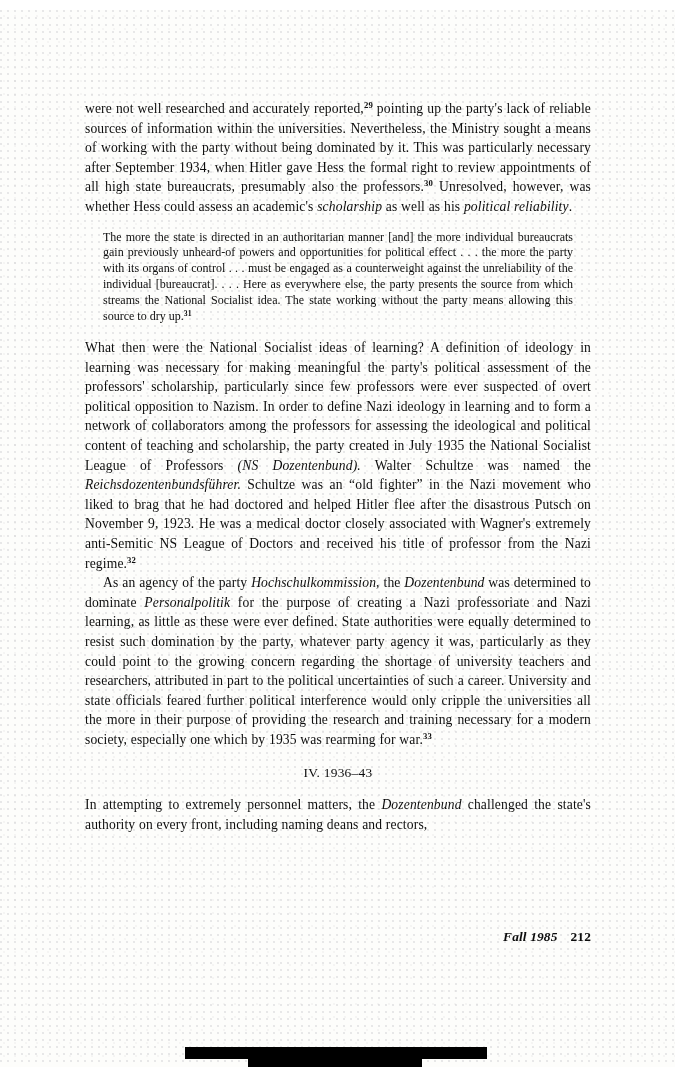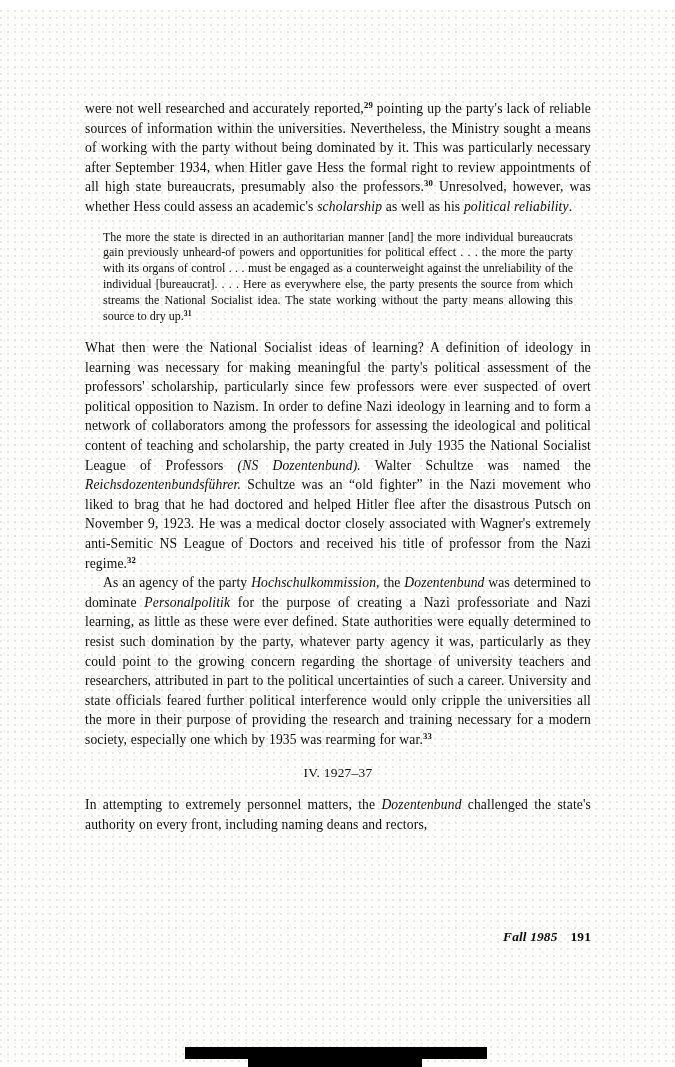--- a/index.html
+++ b/index.html
@@ -149,28 +149,28 @@
 
 
     <blockquote class="quote">
       <p><span>The more the state is directed in an authoritarian manner [and] the more individual bureaucrats gain previously unheard-of powers and opportunities for political effect . . . the more the party with its organs of control . . . must be engaged as a counterweight against the unreliability of the individual [bureaucrat]. . . . Here as everywhere else, the party presents the source from which streams the National Socialist idea. The state working without the party means allowing this source to dry up.</span><sup class="note">31</sup></p>
     </blockquote>
 
     <p class="body"><span>What then were the National Socialist ideas of learning? A definition of ideology in learning was necessary for making meaningful the party's political assessment of the professors' scholarship, particularly since few professors were ever suspected of overt political opposition to Nazism. In order to define Nazi ideology in learning and to form a network of collaborators among the professors for assessing the ideological and political content of teaching and scholarship, the party created in July 1935 the National Socialist League of Professors </span><span class="it">(NS Dozentenbund).</span><span> Walter Schultze was named the </span><span class="it">Reichsdozentenbundsführer.</span><span> Schultze was an “old fighter” in the Nazi movement who liked to brag that he had doctored and helped Hitler flee after the disastrous Putsch on November 9, 1923. He was a medical doctor closely associated with Wagner's extremely anti-Semitic NS League of Doctors and received his title of professor from the Nazi regime.</span><sup class="note">32</sup></p>
 
     <p class="body indent"><span>As an agency of the party </span><span class="it">Hochschulkommission</span><span>, the </span><span class="it">Dozentenbund</span><span> was determined to dominate </span><span class="it">Personalpolitik</span><span> for the purpose of creating a Nazi professoriate and Nazi learning, as little as these were ever defined. State authorities were equally determined to resist such domination by the party, whatever party agency it was, particularly as they could point to the growing concern regarding the shortage of university teachers and researchers, attributed in part to the political uncertainties of such a career. University and state officials feared further political interference would only cripple the universities all the more in their purpose of providing the research and training necessary for a modern society, especially one which by 1935 was rearming for war.</span><sup class="note">33</sup></p>
 
-    <h2 class="section-heading">IV. 1927–37</h2>
+    <h2 class="section-heading">IV. 1936–43</h2>
 
     <p class="body"><span>In attempting to extremely personnel matters, the </span><span class="it">Dozentenbund</span><span> challenged the state's authority on every front, including naming deans and rectors,</span></p>
 
   </div>
 
   <div id="footer">
-    <span class="issue">Fall 1985</span><span class="folio">191</span>
+    <span class="issue">Fall 1985</span><span class="folio">212</span>
   </div>
 
   <div id="scan-artifact">
     <div class="bar-upper"></div>
     <div class="bar-lower"></div>
     <div class="edge-tint"></div>
   </div>
 
 </div>
 

